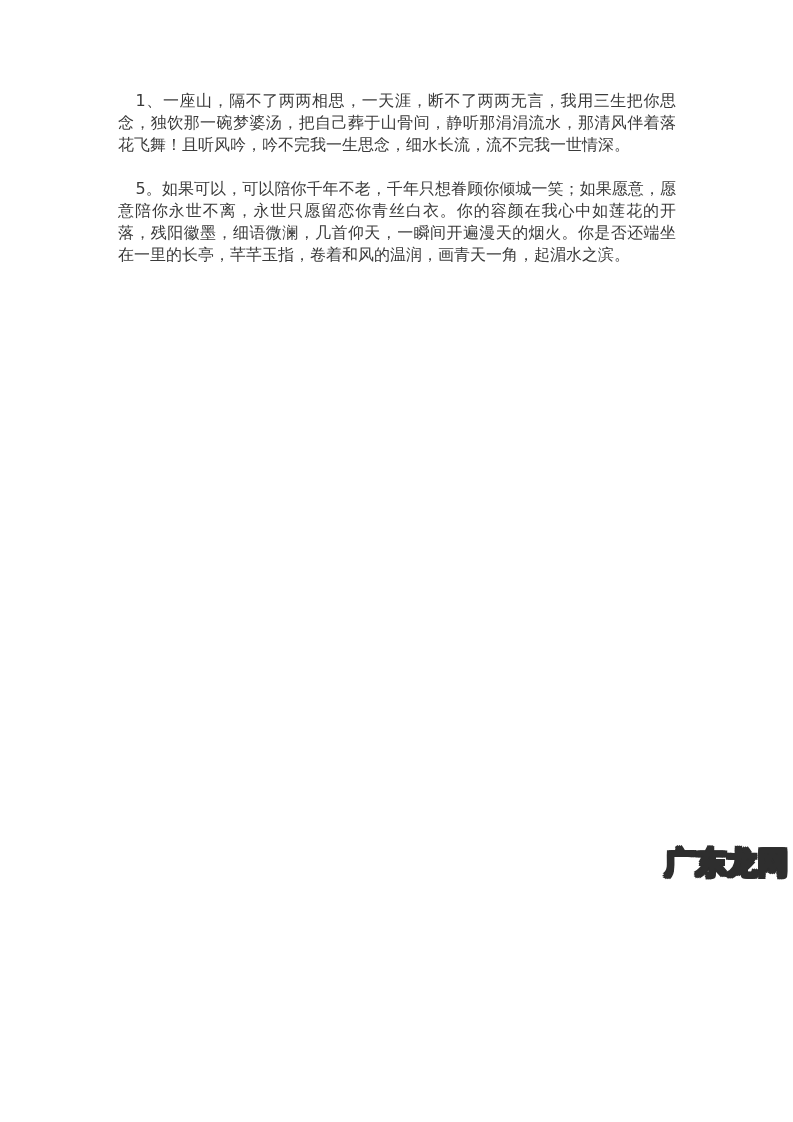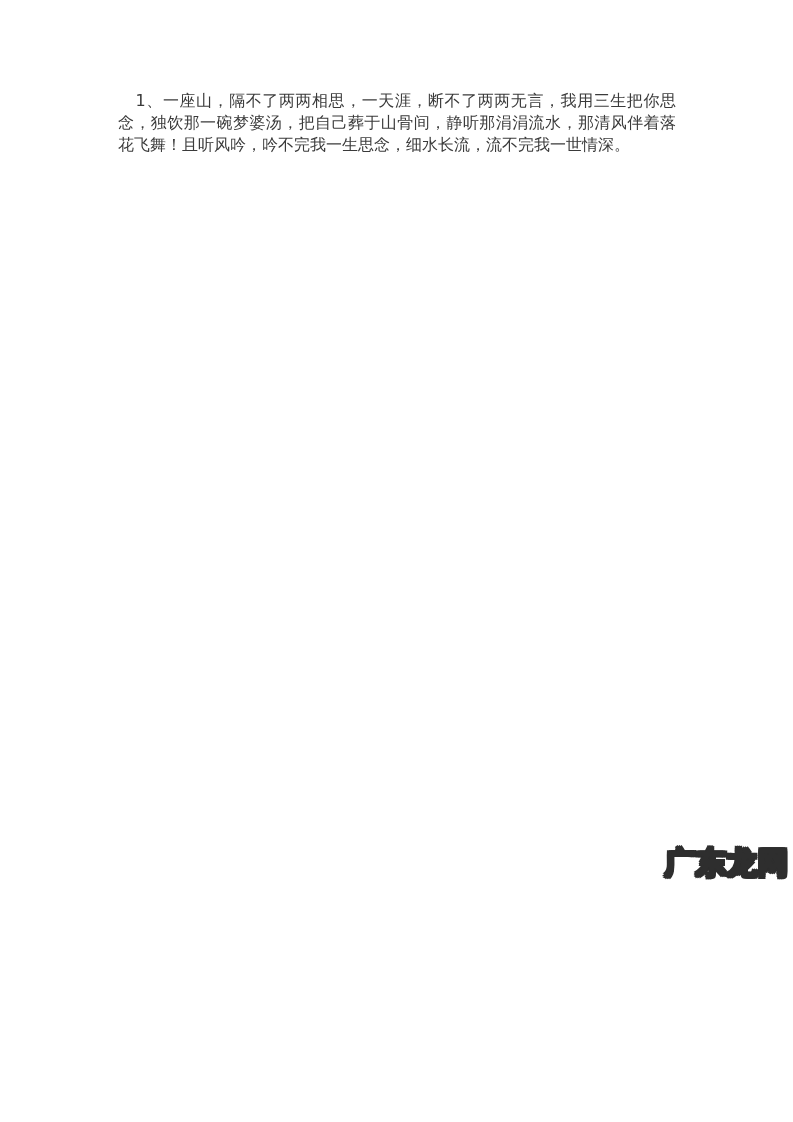--- a/index.html
+++ b/index.html
@@ -46,15 +46,16 @@
        0   -2px 0 #2e2e2e,  0    2px 0 #2e2e2e;
     user-select: none;
   }
 </style>
 </head>
 <body>
 
 <div class="page">
   <main class="doc-body">
     <p>1、一座山，隔不了两两相思，一天涯，断不了两两无言，我用三生把你思念，独饮那一碗梦婆汤，把自己葬于山骨间，静听那涓涓流水，那清风伴着落花飞舞！且听风吟，吟不完我一生思念，细水长流，流不完我一世情深。</p>
+    <p>5。如果可以，可以陪你千年不老，千年只想眷顾你倾城一笑；如果愿意，愿意陪你永世不离，永世只愿留恋你青丝白衣。你的容颜在我心中如莲花的开落，残阳徽墨，细语微澜，几首仰天，一瞬间开遍漫天的烟火。你是否还端坐在一里的长亭，芊芊玉指，卷着和风的温润，画青天一角，起湄水之滨。</p>
   </main>
   <div class="watermark">广东龙网</div>
 </div>
 
 </body></html>

